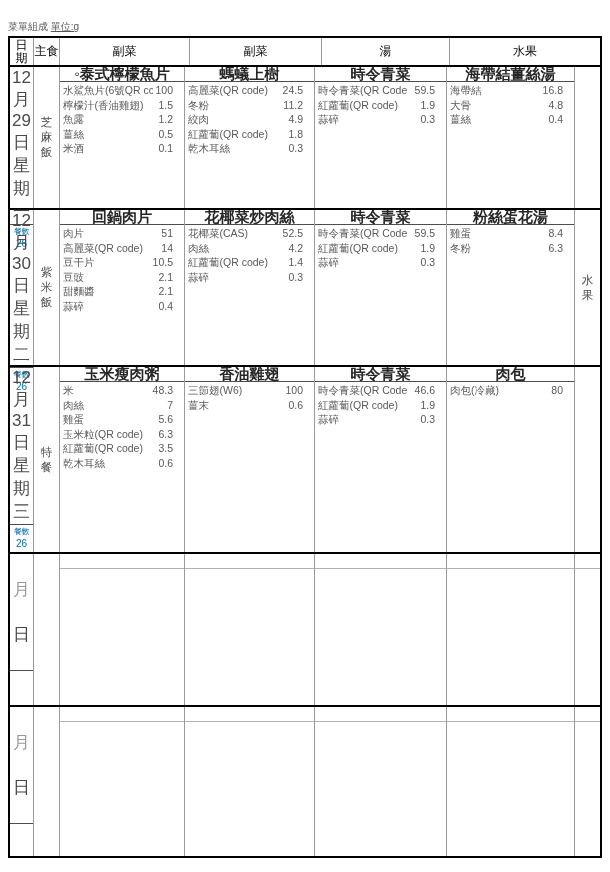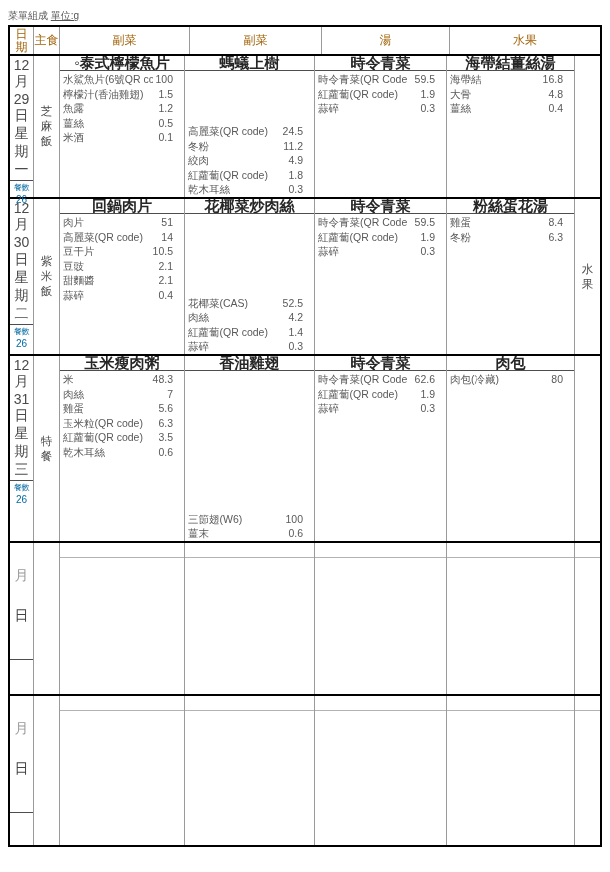--- a/index.html
+++ b/index.html
@@ -5,48 +5,48 @@
   html,body{margin:0;padding:0;background:#fff;}
   .page{
     width:610px;height:872px;overflow:hidden;position:relative;
     font-family:"Liberation Sans","DejaVu Sans",sans-serif;
     background:#fff;
   }
   .title{
     margin:6px 0 0 8px;font-size:16px;color:#333;letter-spacing:0;
     white-space:nowrap;
   }
-  .subtitle{margin:9px 0 2px 8px;font-size:10px;color:#555;}
+  .subtitle{margin:20px 0 2px 8px;font-size:10px;color:#555;}
   .subtitle .u{text-decoration:underline;}
   .menu-table{
     margin-left:8px;width:594px;box-sizing:border-box;
     border:2px solid #000;display:flex;flex-direction:column;
     background:#fff;
   }
   .header-row{height:27px;display:flex;}
   .block{display:flex;border-top:2px solid #000;box-sizing:border-box;}
   .col{border-right:1px solid #9a9a9a;box-sizing:border-box;}
   .header-row .col:last-child,.block .col:last-child{border-right:none;}
   .w-date{width:24px;}
   .w-staple{width:26px;}
   .w-main{width:125px;}
-  .w-side1{width:130px;justify-content:space-between;}
+  .w-side1{width:130px;}
   .w-side2{width:132px;}
   .w-soup{width:128px;}
   .w-fruit{flex:1;}
   .hcell{
     display:flex;align-items:center;justify-content:center;
-    text-align:center;font-size:12px;line-height:13px;color:#a16207;
+    text-align:center;font-size:12px;line-height:13px;color:#000000;
     word-break:break-all;
   }
   
   .date-col{display:flex;flex-direction:column;}
   .date-upper{
     flex:1;display:flex;flex-direction:column;align-items:center;
-    justify-content:space-evenly;font-size:14px;color:#4a4a4a;padding:1px 8px;
+    justify-content:space-evenly;font-size:17px;color:#4a4a4a;padding:1px 8px;
   }
   .date-upper.sparse{justify-content:flex-start;padding-top:24px;gap:22px;color:#444;}
   .date-upper.sparse span:first-child{color:#999;}
   .date-lower{
     border-top:1px solid #4d4d4d;text-align:center;color:#0369a1;
     padding-top:1px;box-sizing:border-box;
   }
   .mc-label{font-size:8px;display:block;letter-spacing:-0.5px;}
   .mc-value{font-size:10px;display:block;margin-top:1px;}
   
@@ -363,21 +363,21 @@
                 <span class="ing-name">薑末</span>
                 <span class="ing-val">0.6</span>
               </div>
             </div>
           </div>
           <div class="col dish-col w-side2">
             <div class="dish-name">時令青菜</div>
             <div class="dish-items">
               <div class="ing-row">
                 <span class="ing-name">時令青菜(QR Code</span>
-                <span class="ing-val">62.6</span>
+                <span class="ing-val">46.6</span>
               </div>
               <div class="ing-row">
                 <span class="ing-name">紅蘿蔔(QR code)</span>
                 <span class="ing-val">1.9</span>
               </div>
               <div class="ing-row">
                 <span class="ing-name">蒜碎</span>
                 <span class="ing-val">0.3</span>
               </div>
             </div>

